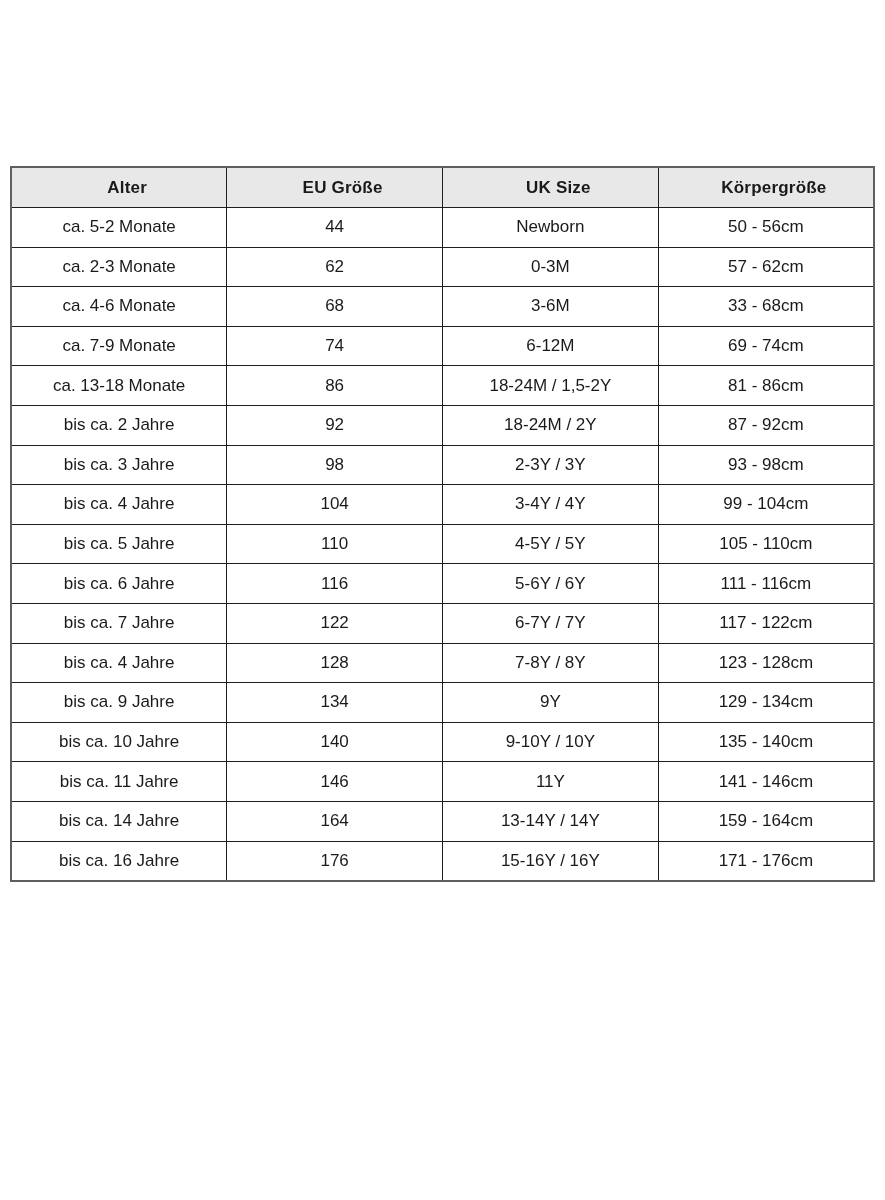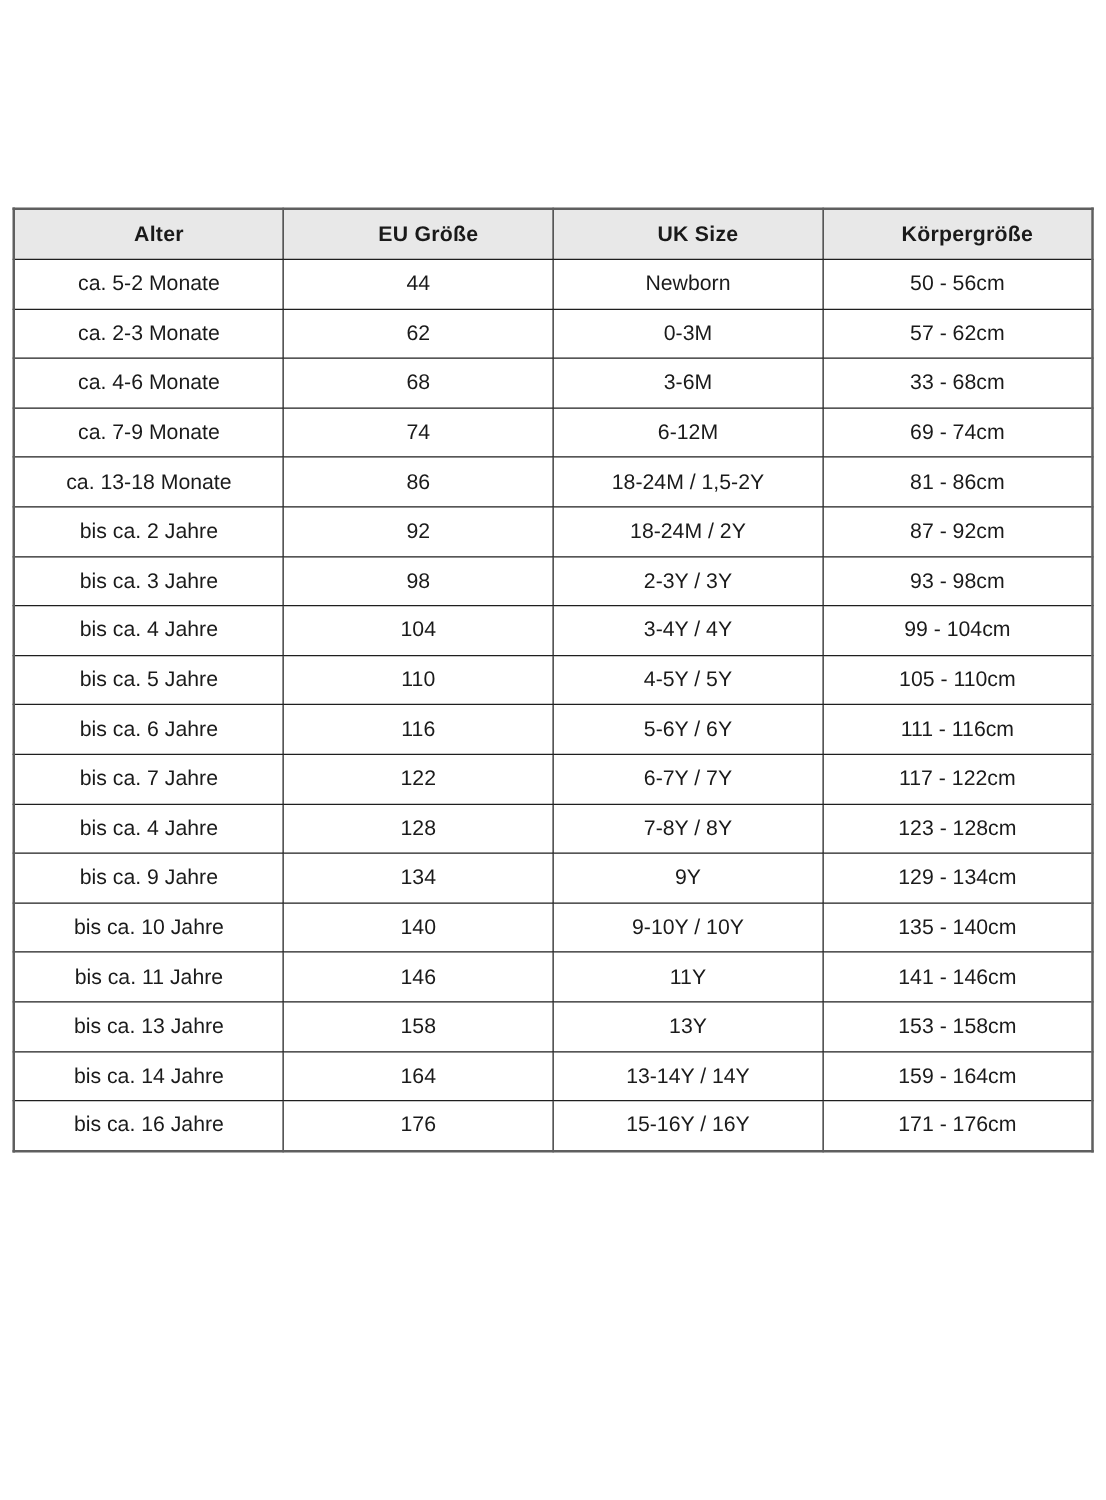--- a/index.html
+++ b/index.html
@@ -152,26 +152,20 @@
             <td>9-10Y / 10Y</td>
             <td>135 - 140cm</td>
           </tr>
           <tr>
             <td>bis ca. 11 Jahre</td>
             <td>146</td>
             <td>11Y</td>
             <td>141 - 146cm</td>
           </tr>
           <tr>
-            <td>bis ca. 13 Jahre</td>
-            <td>158</td>
-            <td>13Y</td>
-            <td>153 - 158cm</td>
-          </tr>
-          <tr>
             <td>bis ca. 14 Jahre</td>
             <td>164</td>
             <td>13-14Y / 14Y</td>
             <td>159 - 164cm</td>
           </tr>
           <tr>
             <td>bis ca. 16 Jahre</td>
             <td>176</td>
             <td>15-16Y / 16Y</td>
             <td>171 - 176cm</td>

